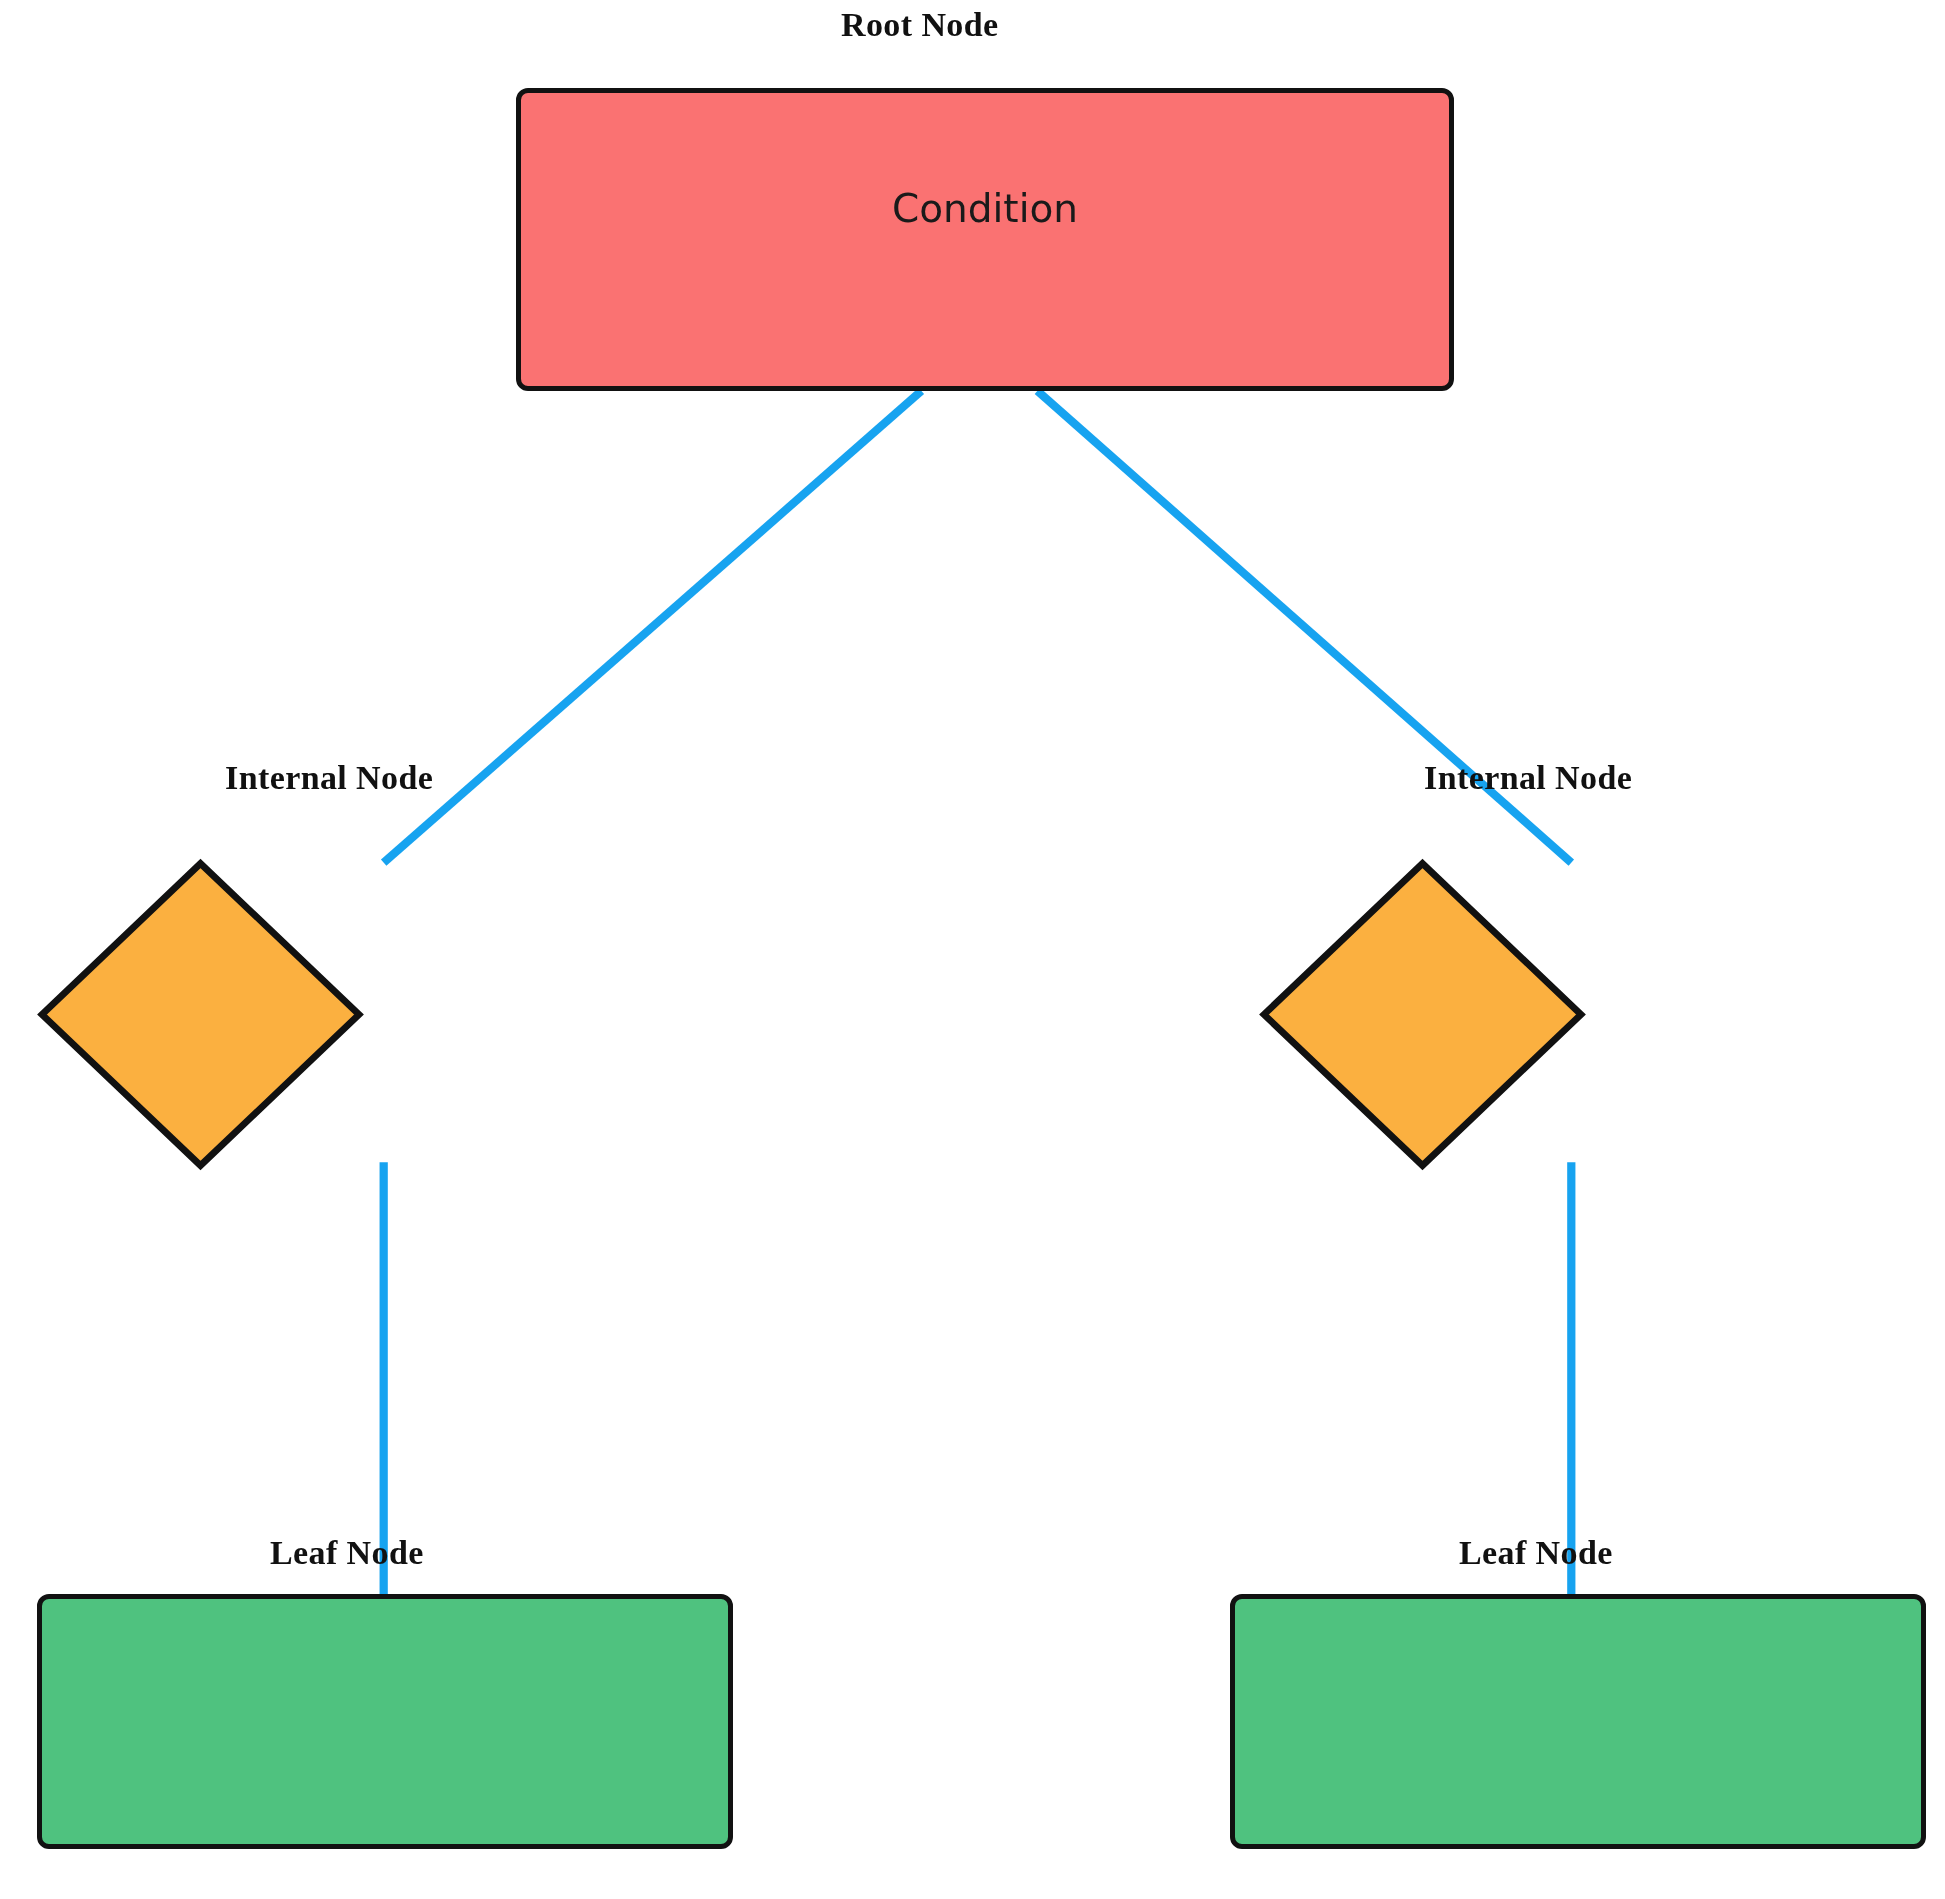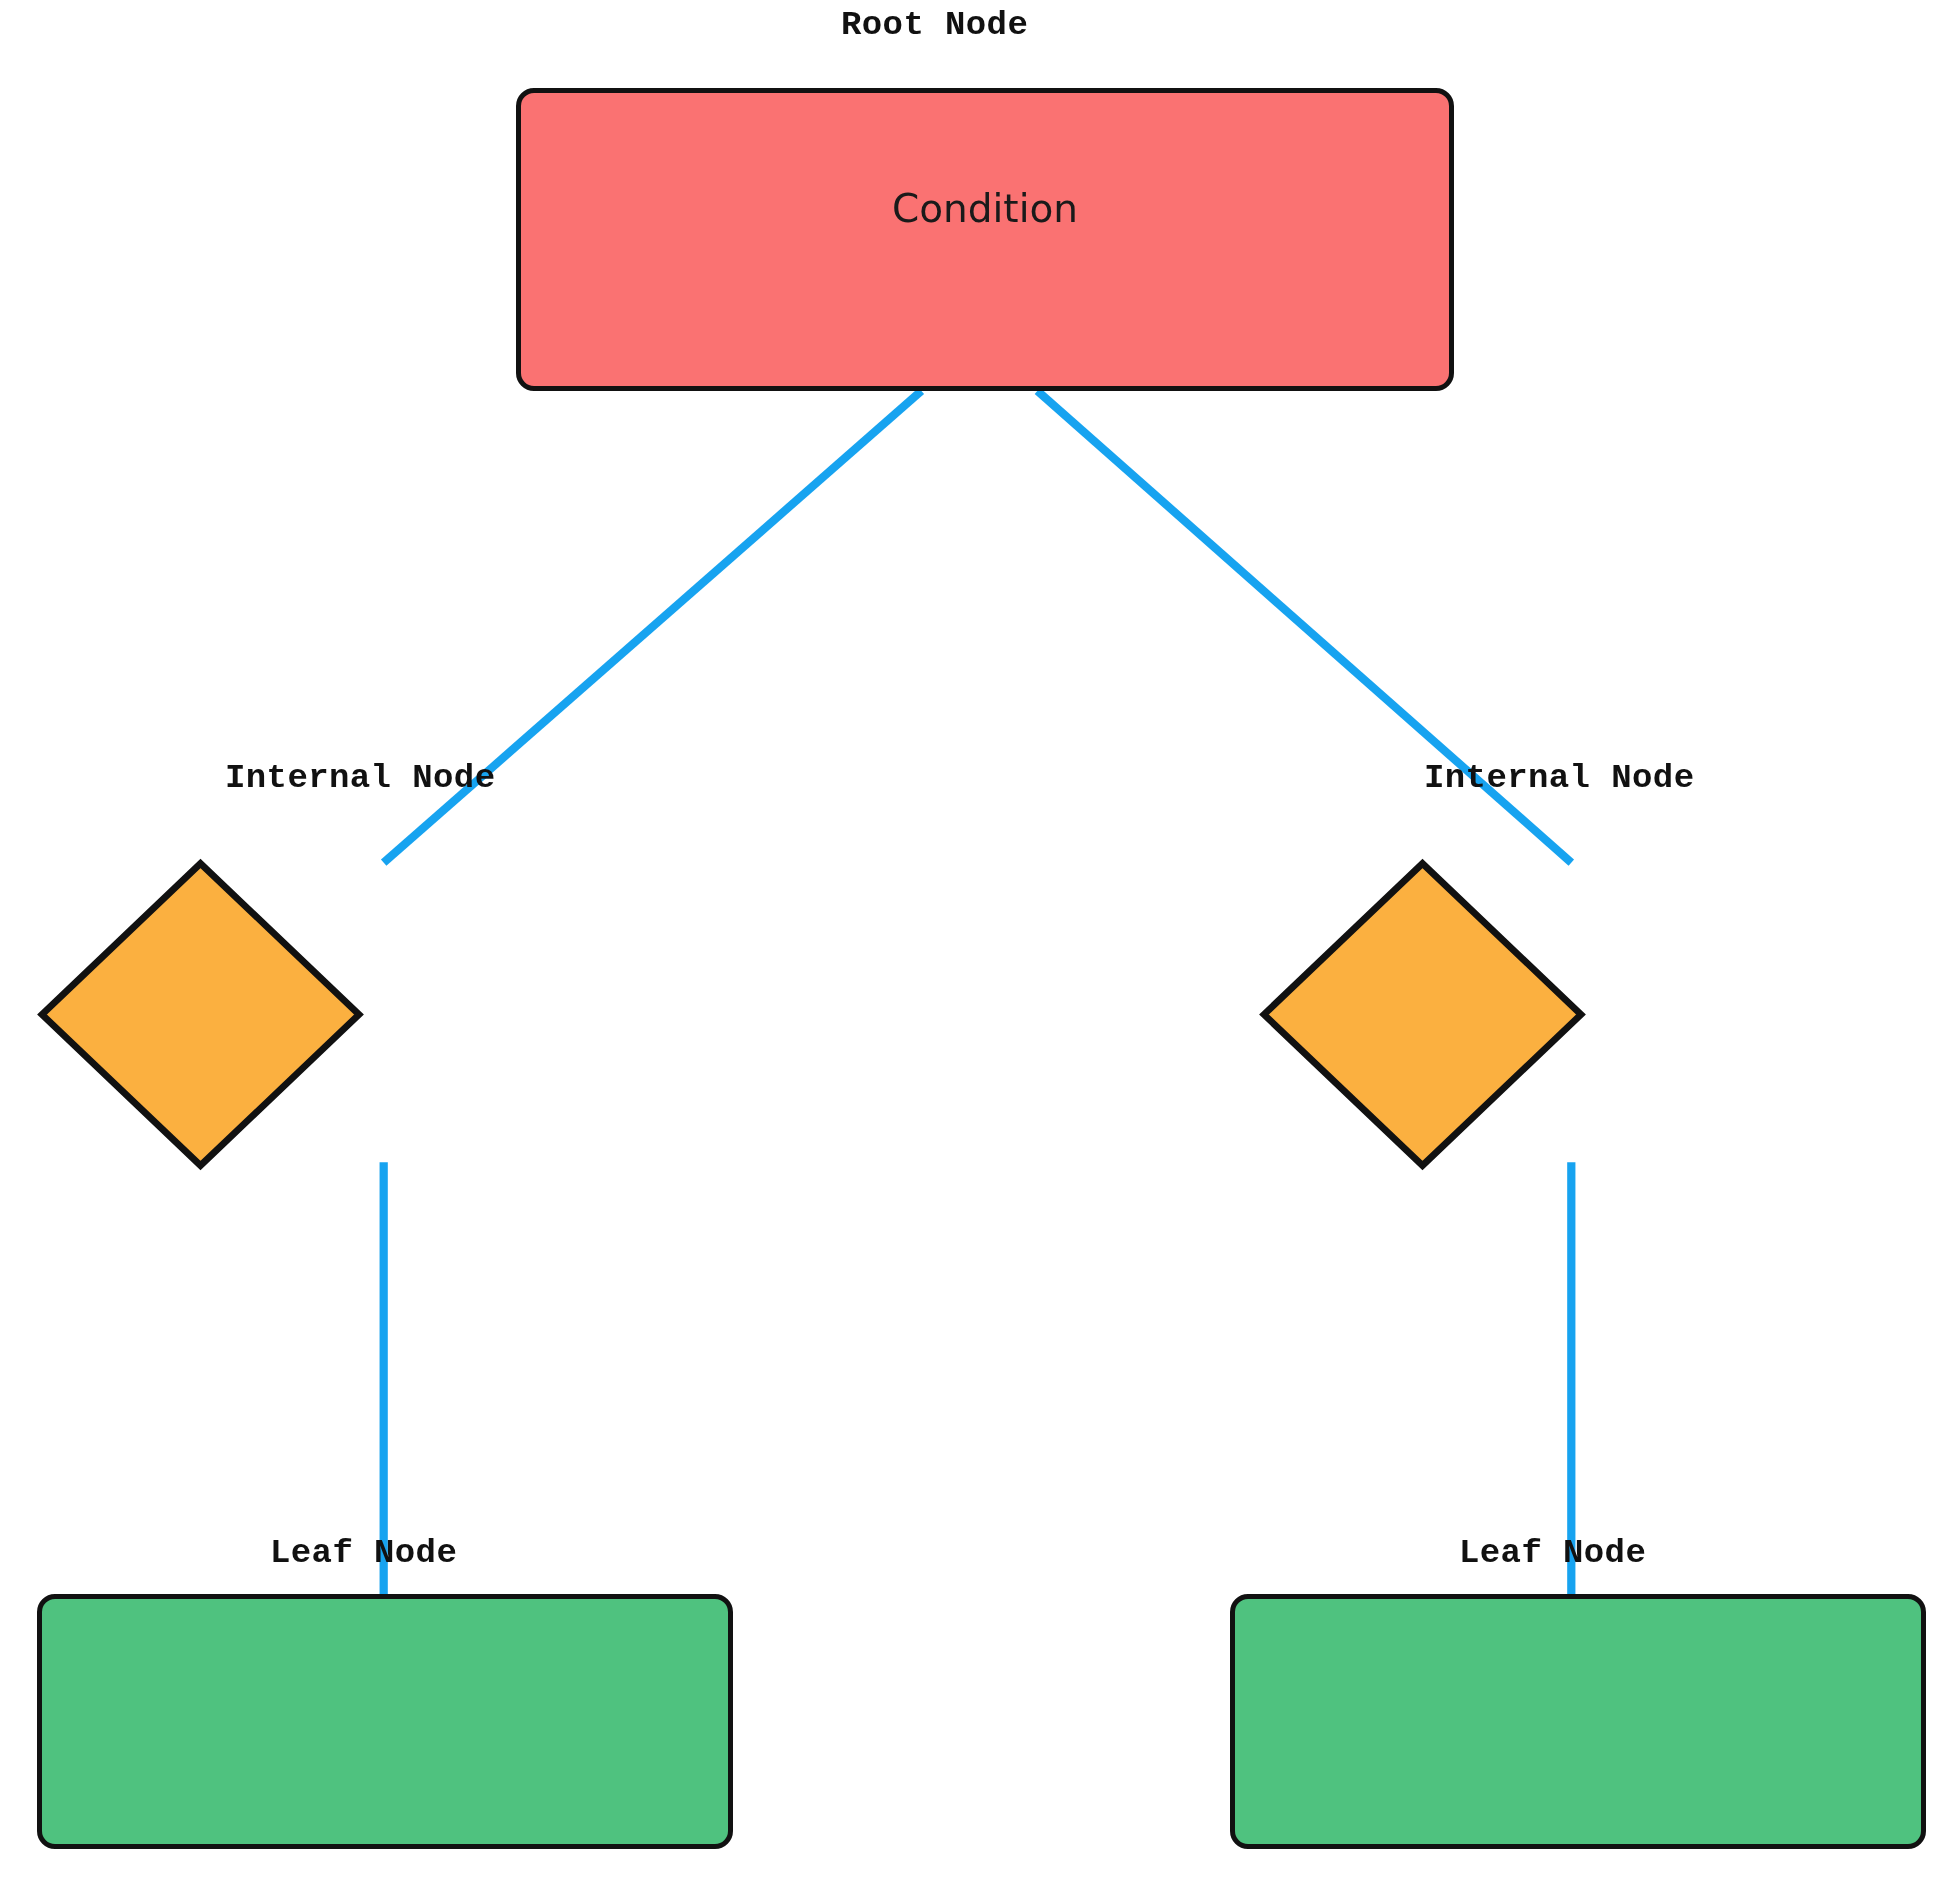--- a/index.html
+++ b/index.html
@@ -20,33 +20,33 @@
   #edges {
     position: absolute;
     left: 0;
     top: 0;
     width: 1946px;
     height: 1899px;
     pointer-events: none;
   }
   .node-label {
     position: absolute;
-    font-family: Liberation Mono, monospace;
+    font-family: Liberation Serif, serif;
     font-weight: bold;
     font-size: 34px;
     color: #111111;
     white-space: nowrap;
     letter-spacing: 0.4px;
     z-index: 5;
     text-align: center;
   }
   .rect-node {
     position: absolute;
     border: 5.2px solid #111111;
-    border-radius: 18px;
+    border-radius: 12px;
     box-sizing: border-box;
     display: flex;
     align-items: center;
     justify-content: center;
     z-index: 3;
   }
   .rect-node .inner-text {
     font-family: "DejaVu Sans", sans-serif;
     font-size: 39px;
     font-weight: normal;

